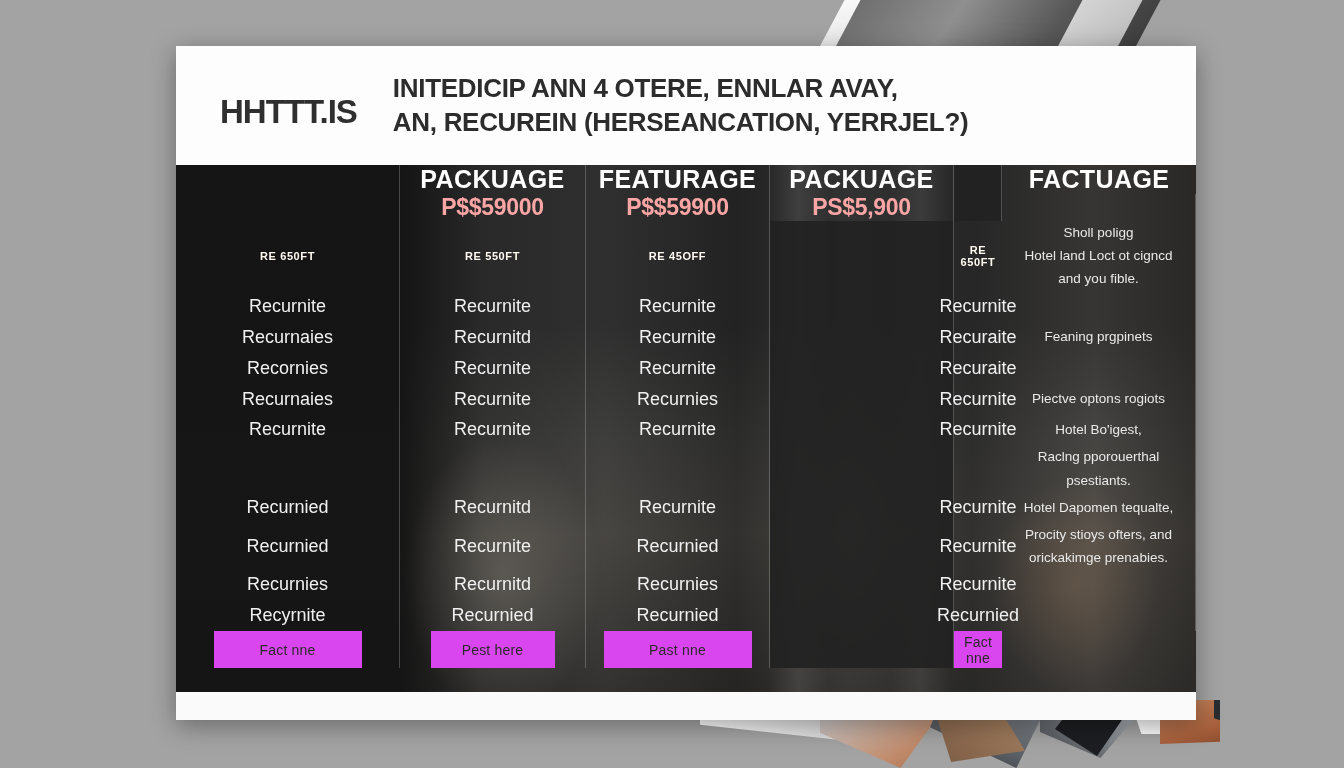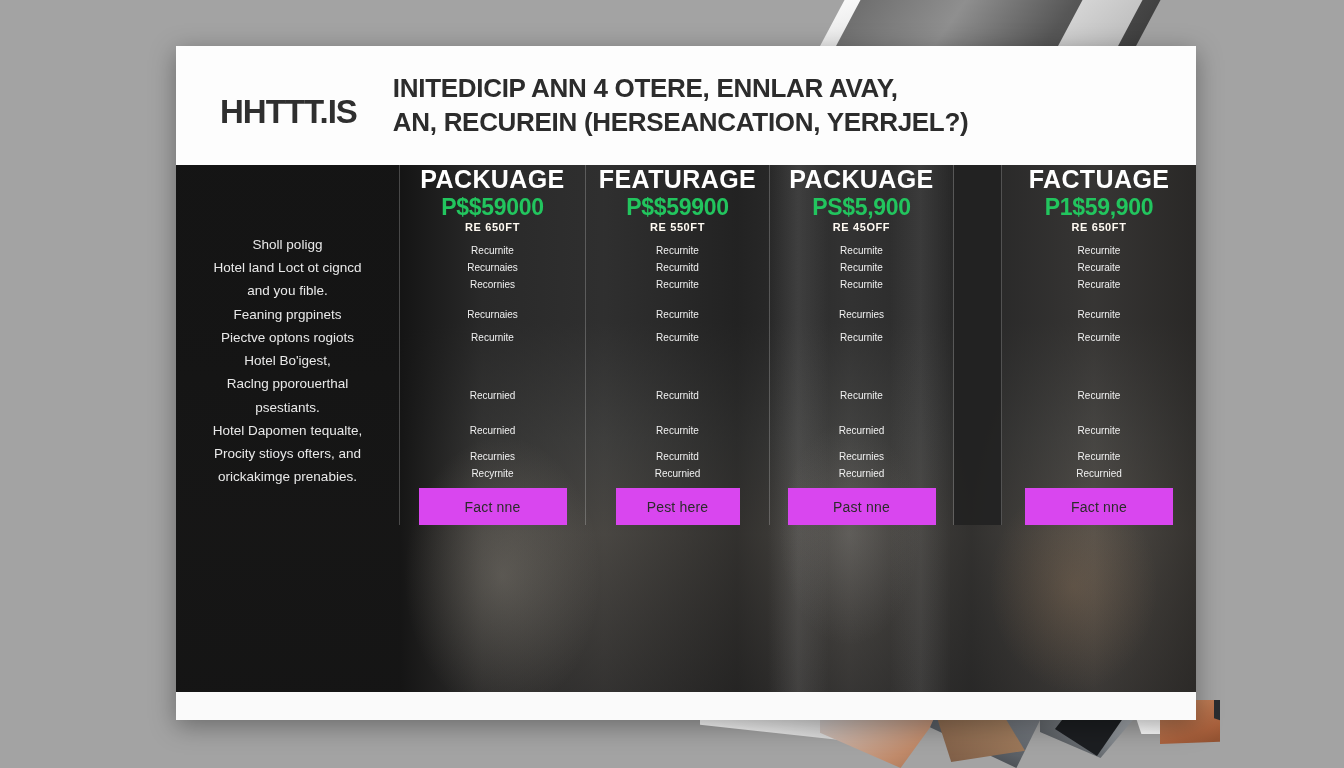--- a/index.html
+++ b/index.html
@@ -134,31 +134,31 @@
     display:flex; align-items:center; justify-content:center;
     text-align:center;
     border-right:1px solid rgba(255,255,255,.22);
   }
   .cell.nobord{ border-right:none; }
   .cell.gap{ background:rgba(34,34,34,.92); border-right:1px solid rgba(255,255,255,.22); }
   .pkg-name{
     font-size:25px; font-weight:bold; color:#fff; letter-spacing:.4px;
   }
   .price{
-    font-size:23px; font-weight:bold; color:#22c55e; letter-spacing:-.3px;
+    font-size:23px; font-weight:bold; color:#fca5a5; letter-spacing:-.3px;
   }
   .badge-txt{
     font-size:11px; font-weight:bold; color:#fffaf2; letter-spacing:.6px;
   }
 
   .feat-label{
     font-size:13.5px; color:#e9e9e9; line-height:1.72; font-weight:400;
   }
   .feat-val{
-    font-size:10px; color:#f0f0f0; line-height:1.72; font-weight:400;
+    font-size:18px; color:#f0f0f0; line-height:1.72; font-weight:400;
   }
   .cta-btn{
     width:148px; height:37px; background:#d946ef; border:none;
     color:#2b2b2b; font-size:14px;
     font-family:"Liberation Sans", sans-serif;
     cursor:pointer; letter-spacing:.2px;
   }
   .cta-btn.wide{ width:124px; }
 
   .card-footer{ height:28px; background:#fafafa; flex:0 0 28px; }
@@ -216,23 +216,20 @@
         <div class="cell r-price">
           <div class="price">P$$59000</div>
         </div>
         <div class="cell r-price">
           <div class="price">P$$59900</div>
         </div>
         <div class="cell r-price">
           <div class="price">PS$5,900</div>
         </div>
         <div class="cell r-price gap"></div>
-        <div class="cell r-price nobord">
-          <div class="price">P1$59,900</div>
-        </div>
         <div class="cell r-badge first"></div>
         <div class="cell r-badge">
           <div class="badge-txt">RE 650FT</div>
         </div>
         <div class="cell r-badge">
           <div class="badge-txt">RE 550FT</div>
         </div>
         <div class="cell r-badge">
           <div class="badge-txt">RE 45OFF</div>
         </div>

